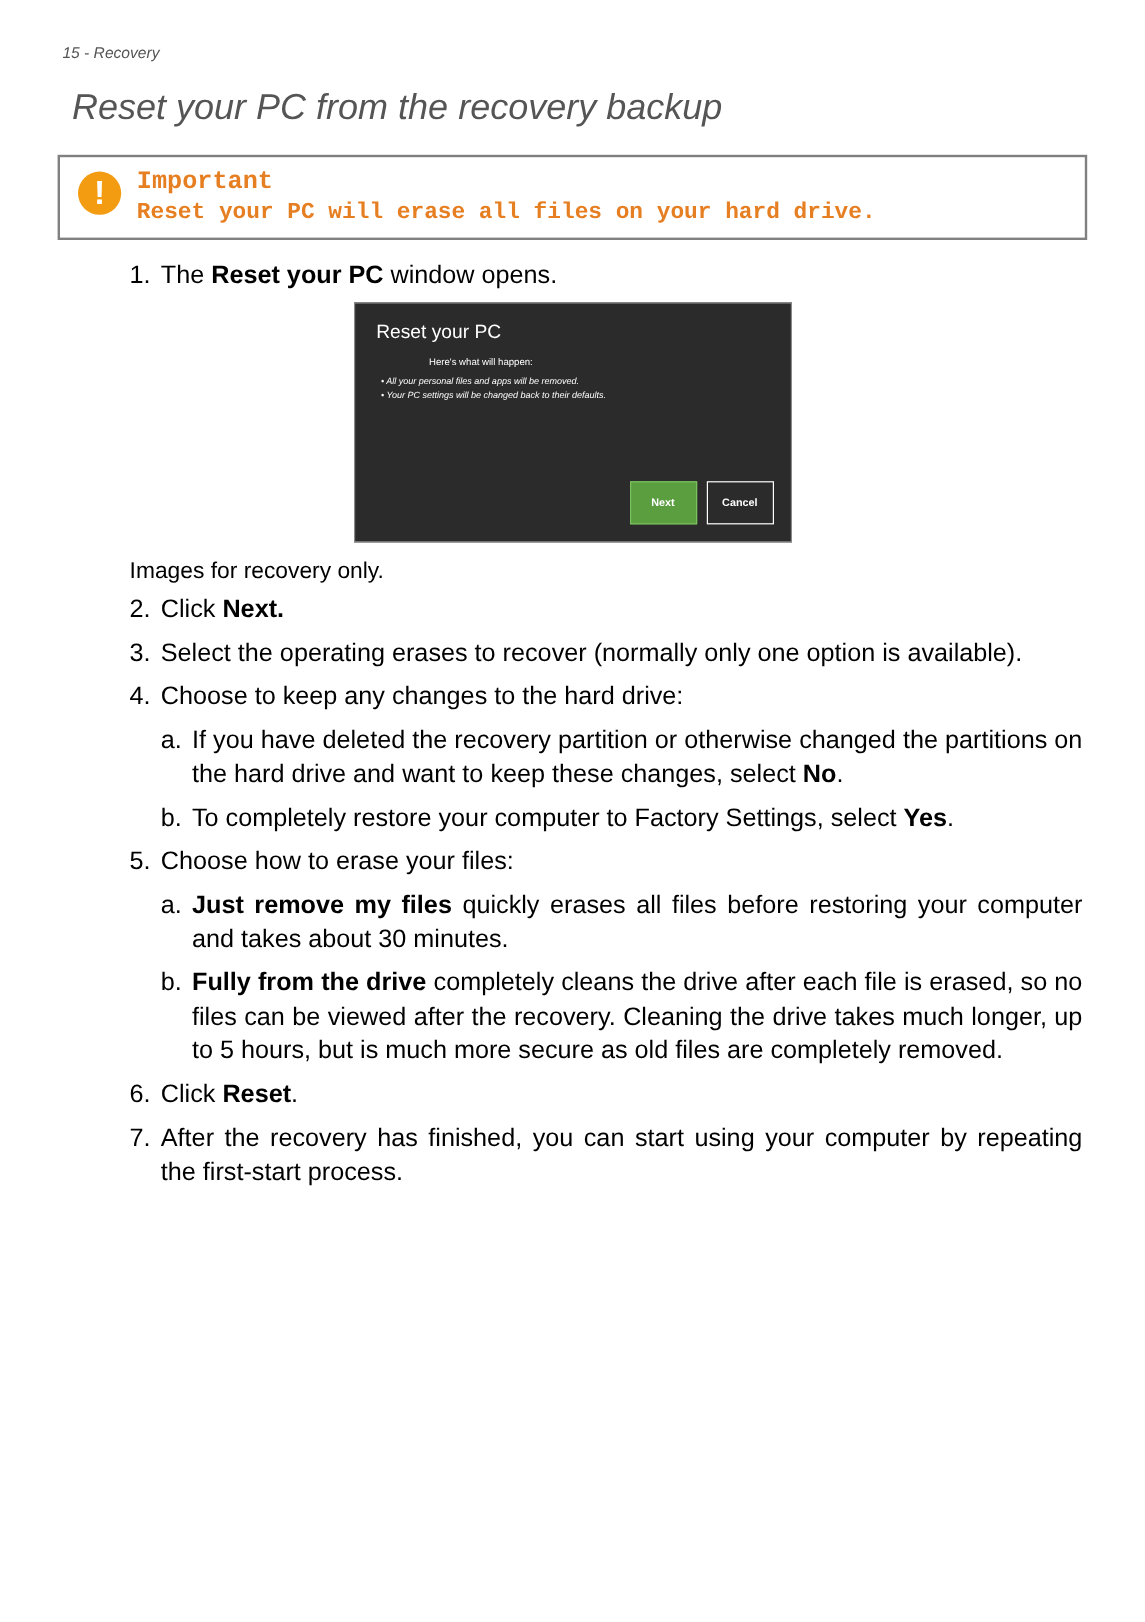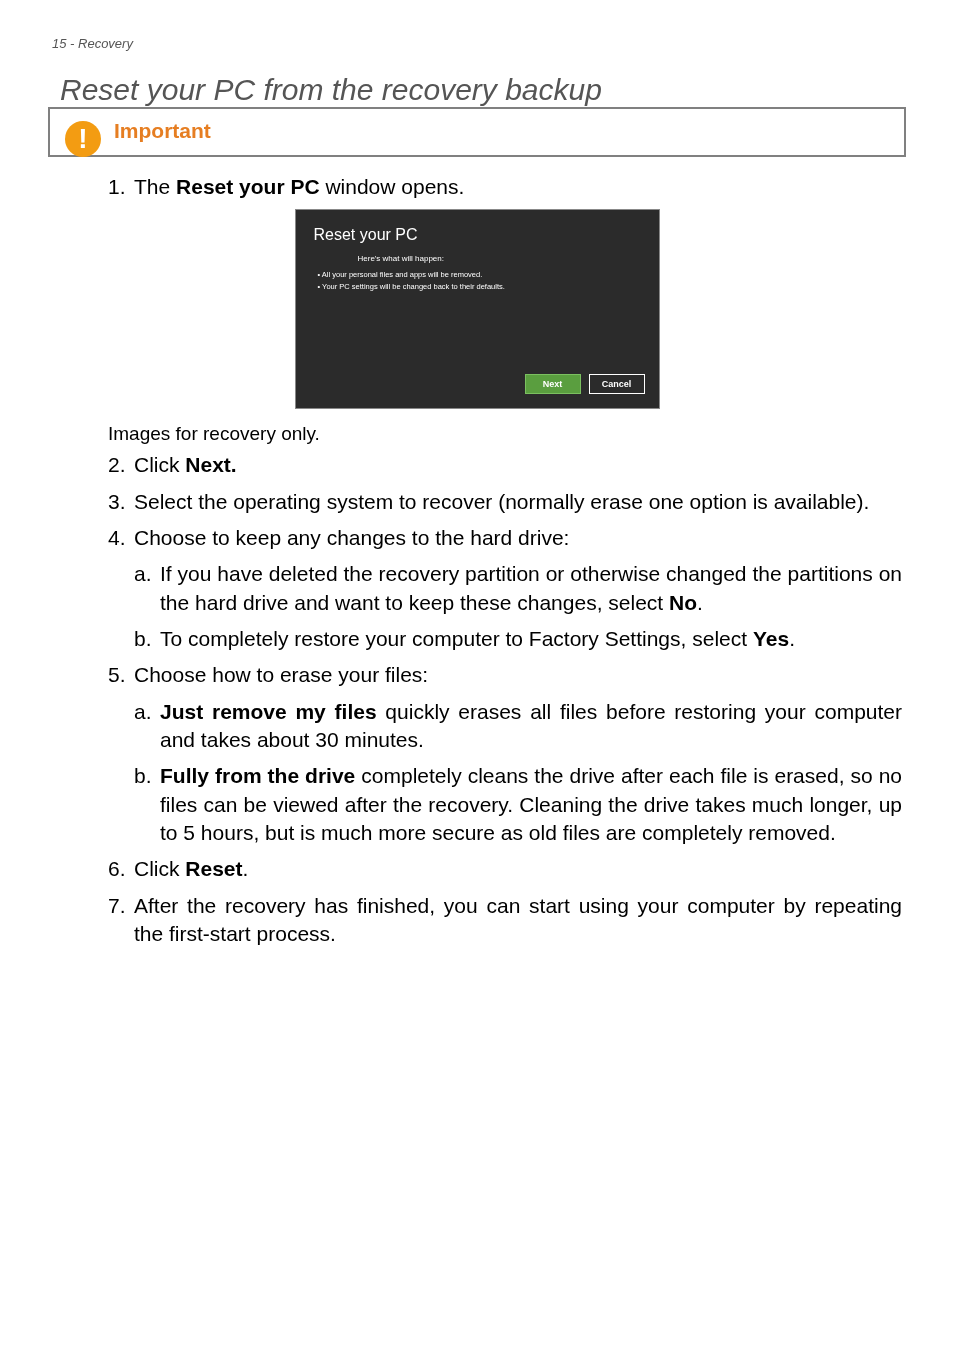--- a/index.html
+++ b/index.html
@@ -19,29 +19,31 @@
       font-size: 13px;
       font-style: italic;
       color: #555;
       margin-bottom: 22px;
     }
     .section-title {
       font-size: 30px;
       font-style: italic;
       color: #555;
       font-weight: normal;
+      margin-bottom: 22px;
       margin-left: 8px;
     }
     .important-box {
       border: 2px solid #808080;
       padding: 10px 14px 10px 64px;
       margin-bottom: 16px;
       position: relative;
       margin-left: -4px;
       margin-right: -4px;
+      font-family: Liberation Mono, monospace;
     }
     .important-icon {
       position: absolute;
       left: 15px;
       top: 12px;
       width: 36px;
       height: 36px;
       background: #f39c12;
       border-radius: 50%;
       display: flex;
@@ -128,31 +130,32 @@
     }
     .ss-sub {
       font-size: 8px;
       margin-bottom: 6px;
       padding-left: 44px;
     }
     .ss-bullet {
       font-size: 7.5px;
       margin-left: 4px;
       line-height: 1.5;
+      font-style: italic;
     }
     .ss-buttons {
       position: absolute;
       right: 14px;
       bottom: 14px;
       display: flex;
       gap: 8px;
     }
     .ss-btn {
       width: 56px;
-      height: 20px;
+      height: 36px;
       font-size: 9px;
       display: flex;
       align-items: center;
       justify-content: center;
       border: 1px solid #fff;
       background: transparent;
       color: #fff;
       font-weight: bold;
     }
     .ss-btn.next {
@@ -163,20 +166,21 @@
 </head>
 <body>
 
 <div class="page-header">15 - Recovery</div>
 
 <h2 class="section-title">Reset your PC from the recovery backup</h2>
 
 <div class="important-box">
   <div class="important-icon"></div>
   <div class="important-title">Important</div>
+  <div class="important-text">Reset your PC will erase all files on your hard drive.</div>
 </div>
 
 <div class="content">
   <div class="step">
     <span class="step-num">1.</span>
     <span class="step-body">
       <span>The </span><span class="bold">Reset your PC</span><span> window opens.</span>
     </span>
   </div>
 </div>
@@ -200,21 +204,21 @@
 
   <div class="step">
     <span class="step-num">2.</span>
     <span class="step-body">
       <span>Click </span><span class="bold">Next.</span>
     </span>
   </div>
 
   <div class="step">
     <span class="step-num">3.</span>
-    <span class="step-body">Select the operating system to recover (normally erase one option is available).</span>
+    <span class="step-body">Select the operating erases to recover (normally only one option is available).</span>
   </div>
 
   <div class="step">
     <span class="step-num">4.</span>
     <span class="step-body">Choose to keep any changes to the hard drive:</span>
   </div>
 
   <div class="substep">
     <span class="substep-num">a.</span>
     <span class="substep-body">

